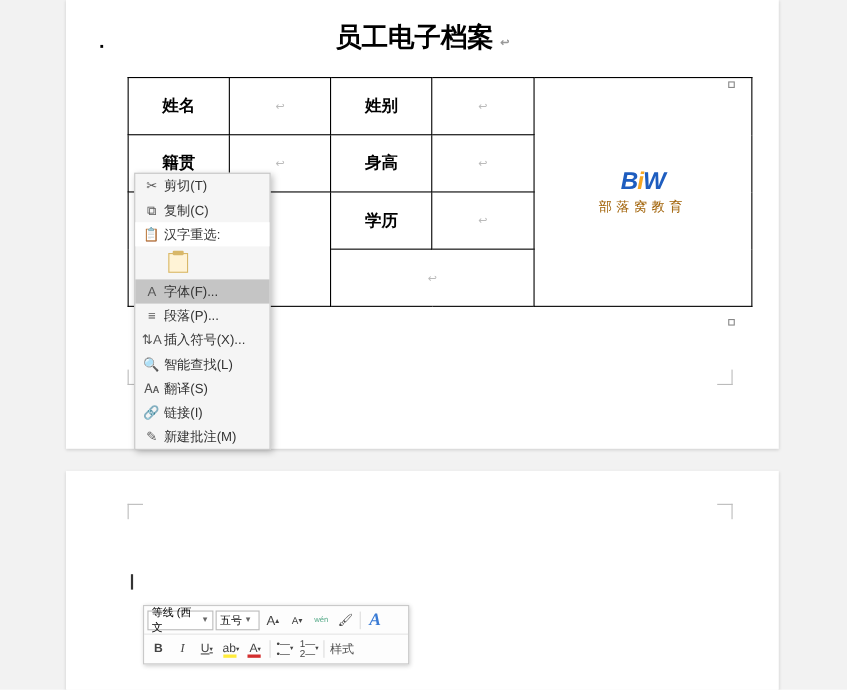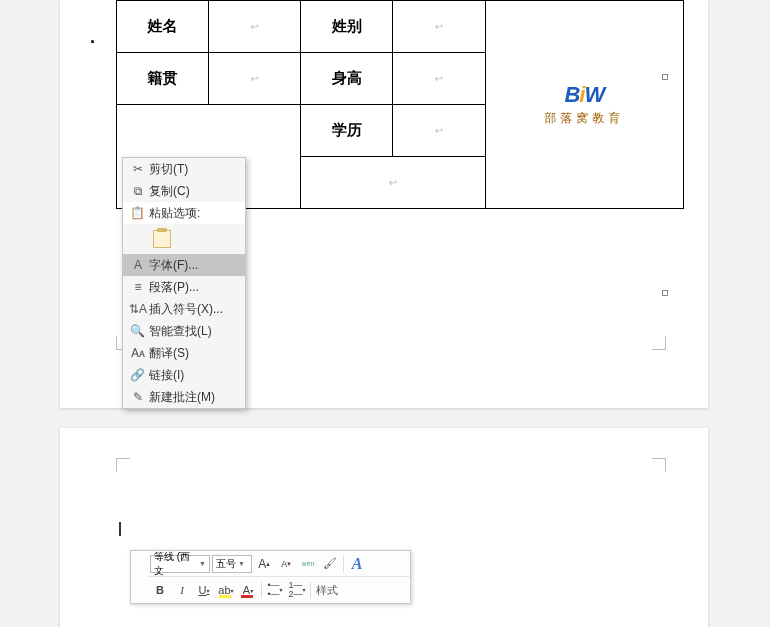--- a/index.html
+++ b/index.html
@@ -95,27 +95,26 @@
   .ctx .paste-ico {
     width:18px; height:18px; background:#fff3d6; border:1px solid #d8b768; margin-left:26px; position:relative;
   }
   .ctx .paste-ico::before{content:'';position:absolute;top:-3px;left:3px;width:10px;height:4px;background:#d8b768;border-radius:1px;}
 
   
   .mini {
     position: absolute;
     left: 130px;
     top: 550px;
-    width: 281px;
+    width: 242px;
     background: #fdfdfd;
     border: 1px solid #c9c9c9;
     box-shadow: 1px 1px 4px rgba(0,0,0,.2);
     font-size: 11px;
     z-index: 40;
-    padding-left: 16px;
   }
   .mini .r1, .mini .r2 { display:flex; align-items:center; height:26px; padding:0 3px; gap:2px;}
   .mini .r1 { border-bottom:1px solid #e4e4e4;}
   .sel { border:1px solid #bbb; background:#fff; height:18px; display:flex; align-items:center; padding:0 3px; font-size:10px;}
   .sel .dd{font-size:7px;margin-left:2px;color:#666;}
   .btn { width:20px; height:20px; display:flex; align-items:center; justify-content:center; color:#444;}
   .btn.b{font-weight:bold;}
   .btn.i{font-style:italic;font-family:serif;}
   .btn.u{text-decoration:underline;}
   .sep{width:1px;height:16px;background:#ddd;margin:0 1px;}
@@ -126,20 +125,21 @@
   .redbar::after{content:'';position:absolute;bottom:2px;left:3px;width:12px;height:3px;background:#d32f2f;}
   .listico{font-size:9px;line-height:1;}
   .stylelbl{font-size:11px;color:#555;margin-left:2px;}
   .caret{position:absolute;left:119px;top:522px;width:2px;height:14px;background:#333;z-index:30;}
 </style>
 </head>
 <body>
 
 <div class="page">
   <div class="bullet">·</div>
+  <div class="title">员工电子档案</div>
   <table class="tbl">
     <tbody>
         <tr>
       <td class="label">姓名</td>
       <td class="val">↩</td>
       <td class="label">姓别</td>
       <td class="val">↩</td>
       <td class="logo" rowspan="4">
         <div class="logo-box">
           <div class="logo-bw">
@@ -182,21 +182,21 @@
   <div class="row">
     <span class="ico">✂</span>
     <span class="txt">剪切(T)</span>
   </div>
   <div class="row">
     <span class="ico">⧉</span>
     <span class="txt">复制(C)</span>
   </div>
   <div class="row label-h">
     <span class="ico">📋</span>
-    <span class="txt">粘贴选项:</span>
+    <span class="txt">汉字重选:</span>
   </div>
   <div class="row tall">
     <div class="paste-ico"></div>
   </div>
   <div class="row hl">
     <span class="ico">A</span>
     <span class="txt">字体(F)...</span>
   </div>
   <div class="row">
     <span class="ico">≡</span>

